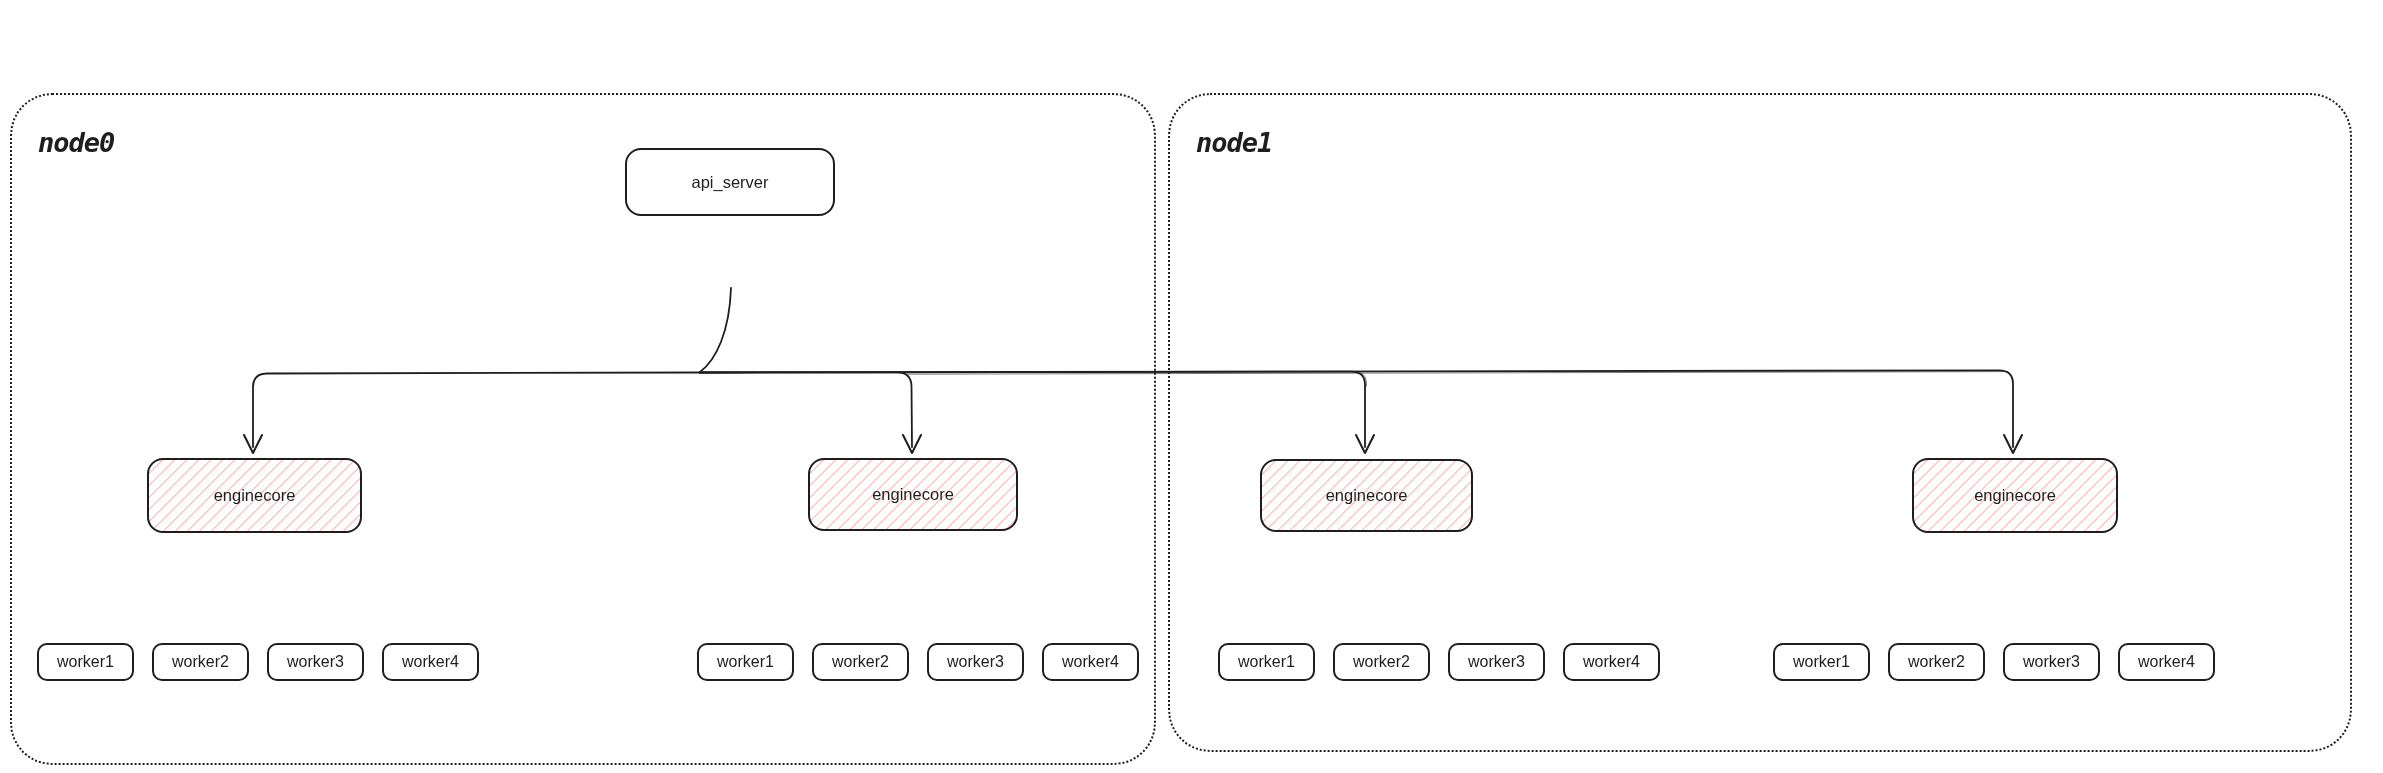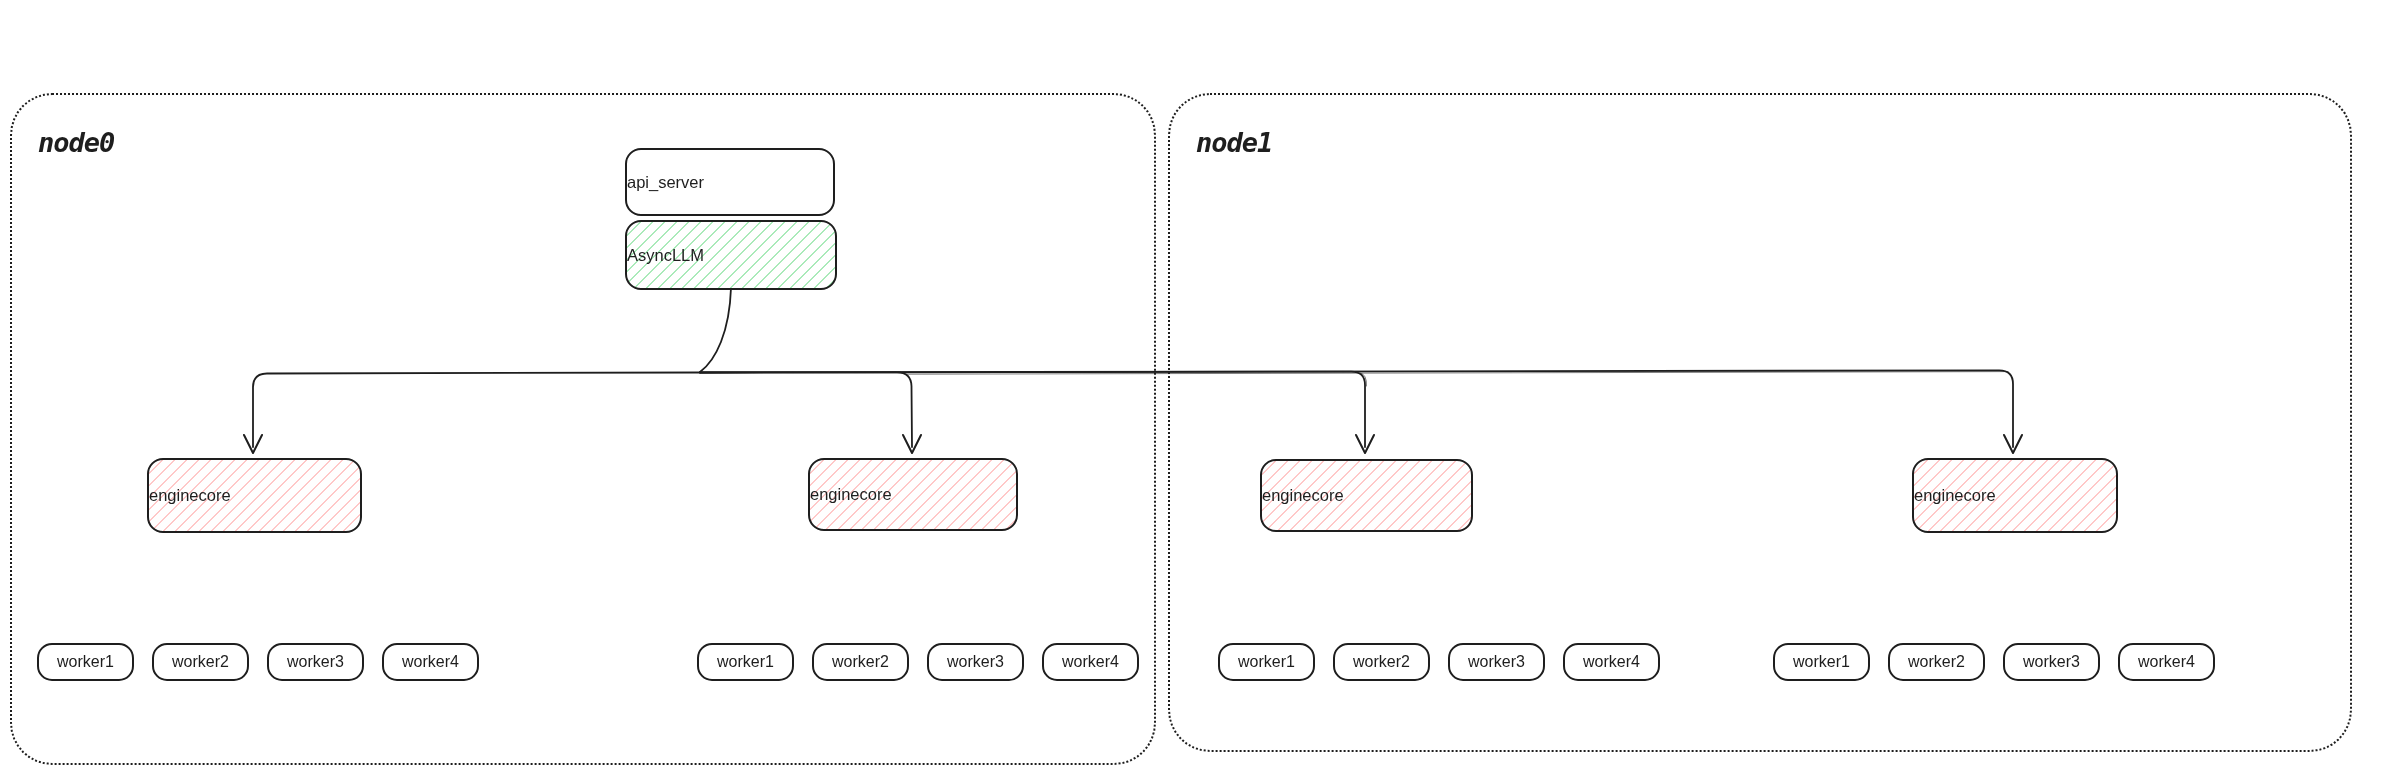--- a/index.html
+++ b/index.html
@@ -49,20 +49,21 @@
     pointer-events: none;
   }
   .shape {
     position: absolute;
     box-sizing: border-box;
     border: 2.2px solid #1e1e1e;
     border-radius: 16px;
     background-color: #ffffff;
     display: flex;
     align-items: center;
+    justify-content: center;
     font-size: 16.5px;
     white-space: nowrap;
   }
   .hatch-green {
     background-image: repeating-linear-gradient(135deg,
       rgba(100, 217, 128, 0.55) 0px, rgba(100, 217, 128, 0.55) 1.5px,
       transparent 1.5px, transparent 8.5px);
   }
   .hatch-red {
     background-image: repeating-linear-gradient(135deg,
@@ -83,21 +84,21 @@
   }
   .worker-row-1 { left: 37px; }
   .worker-row-2 { left: 697px; }
   .worker-row-3 { left: 1218px; }
   .worker-row-4 { left: 1773px; }
   .worker {
     box-sizing: border-box;
     width: 97px;
     height: 38px;
     border: 2.2px solid #1e1e1e;
-    border-radius: 15px;
+    border-radius: 10px;
     background: #ffffff;
     display: flex;
     align-items: center;
     justify-content: center;
     font-size: 16px;
     white-space: nowrap;
   }
 </style>
 </head>
 <body>
@@ -120,23 +121,20 @@
     <path d="M 700 372.5 L 1999 370.4 Q 2013 370.3 2013 384 L 2013 447"></path>
     <path stroke-width="0.9" stroke-opacity="0.65" d="M 905 374.2 L 2008 371.6 M 1360 373 Q 1367 374 1366.5 386"></path>
     <path stroke-width="2" d="M 244 435 L 253 453 L 262 435"></path>
     <path stroke-width="2" d="M 903 435 L 912 453 L 921 435"></path>
     <path stroke-width="2" d="M 1356 435 L 1365 453 L 1374 435"></path>
     <path stroke-width="2" d="M 2004 435 L 2013 453 L 2022 435"></path>
   </svg>
 
   <div class="shape api-server">
     <span>api_server</span>
-  </div>
-  <div class="shape async-llm hatch-green">
-    <span>AsyncLLM</span>
   </div>
 
   <div class="shape engine-1 hatch-red">
     <span>enginecore</span>
   </div>
   <div class="shape engine-2 hatch-red">
     <span>enginecore</span>
   </div>
   <div class="shape engine-3 hatch-red">
     <span>enginecore</span>

